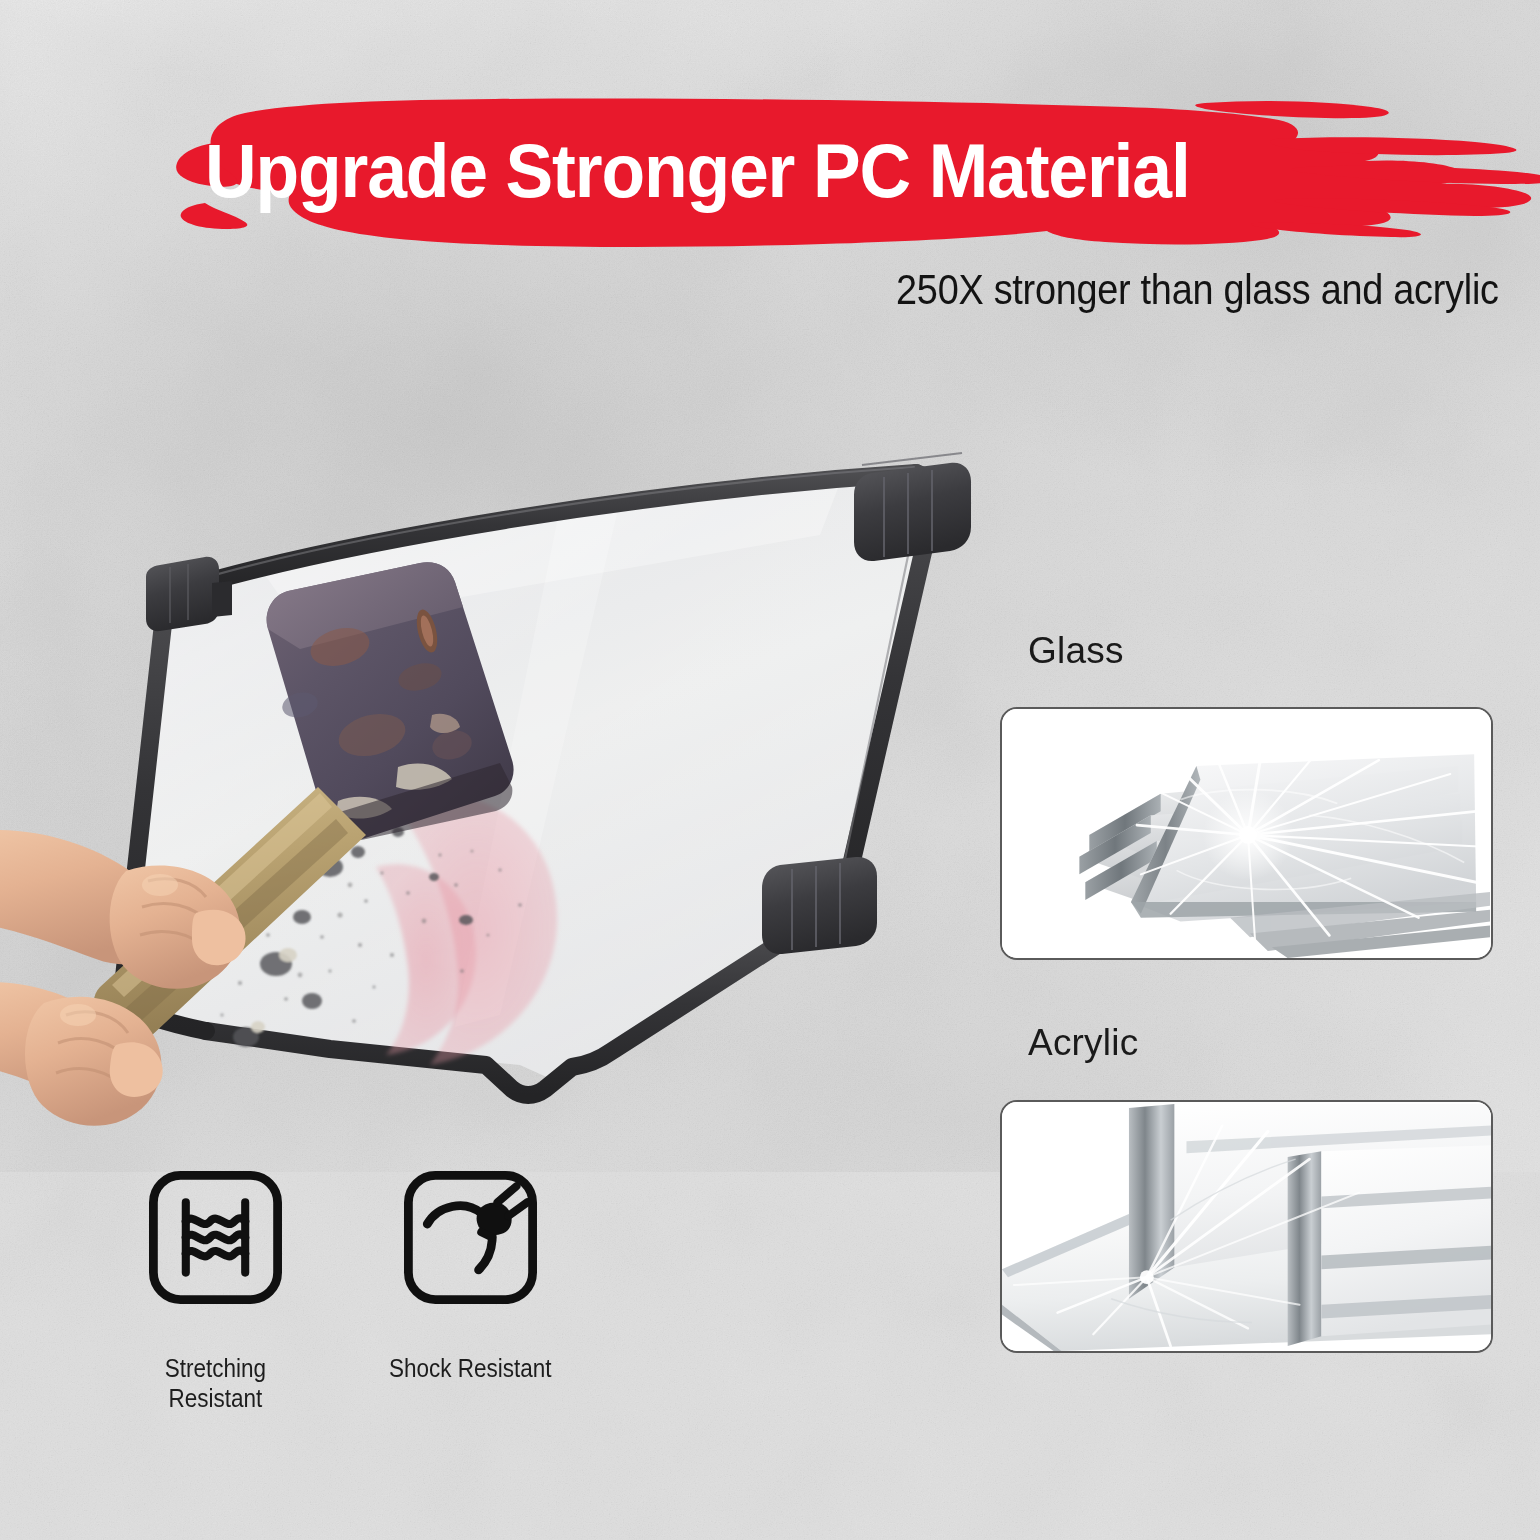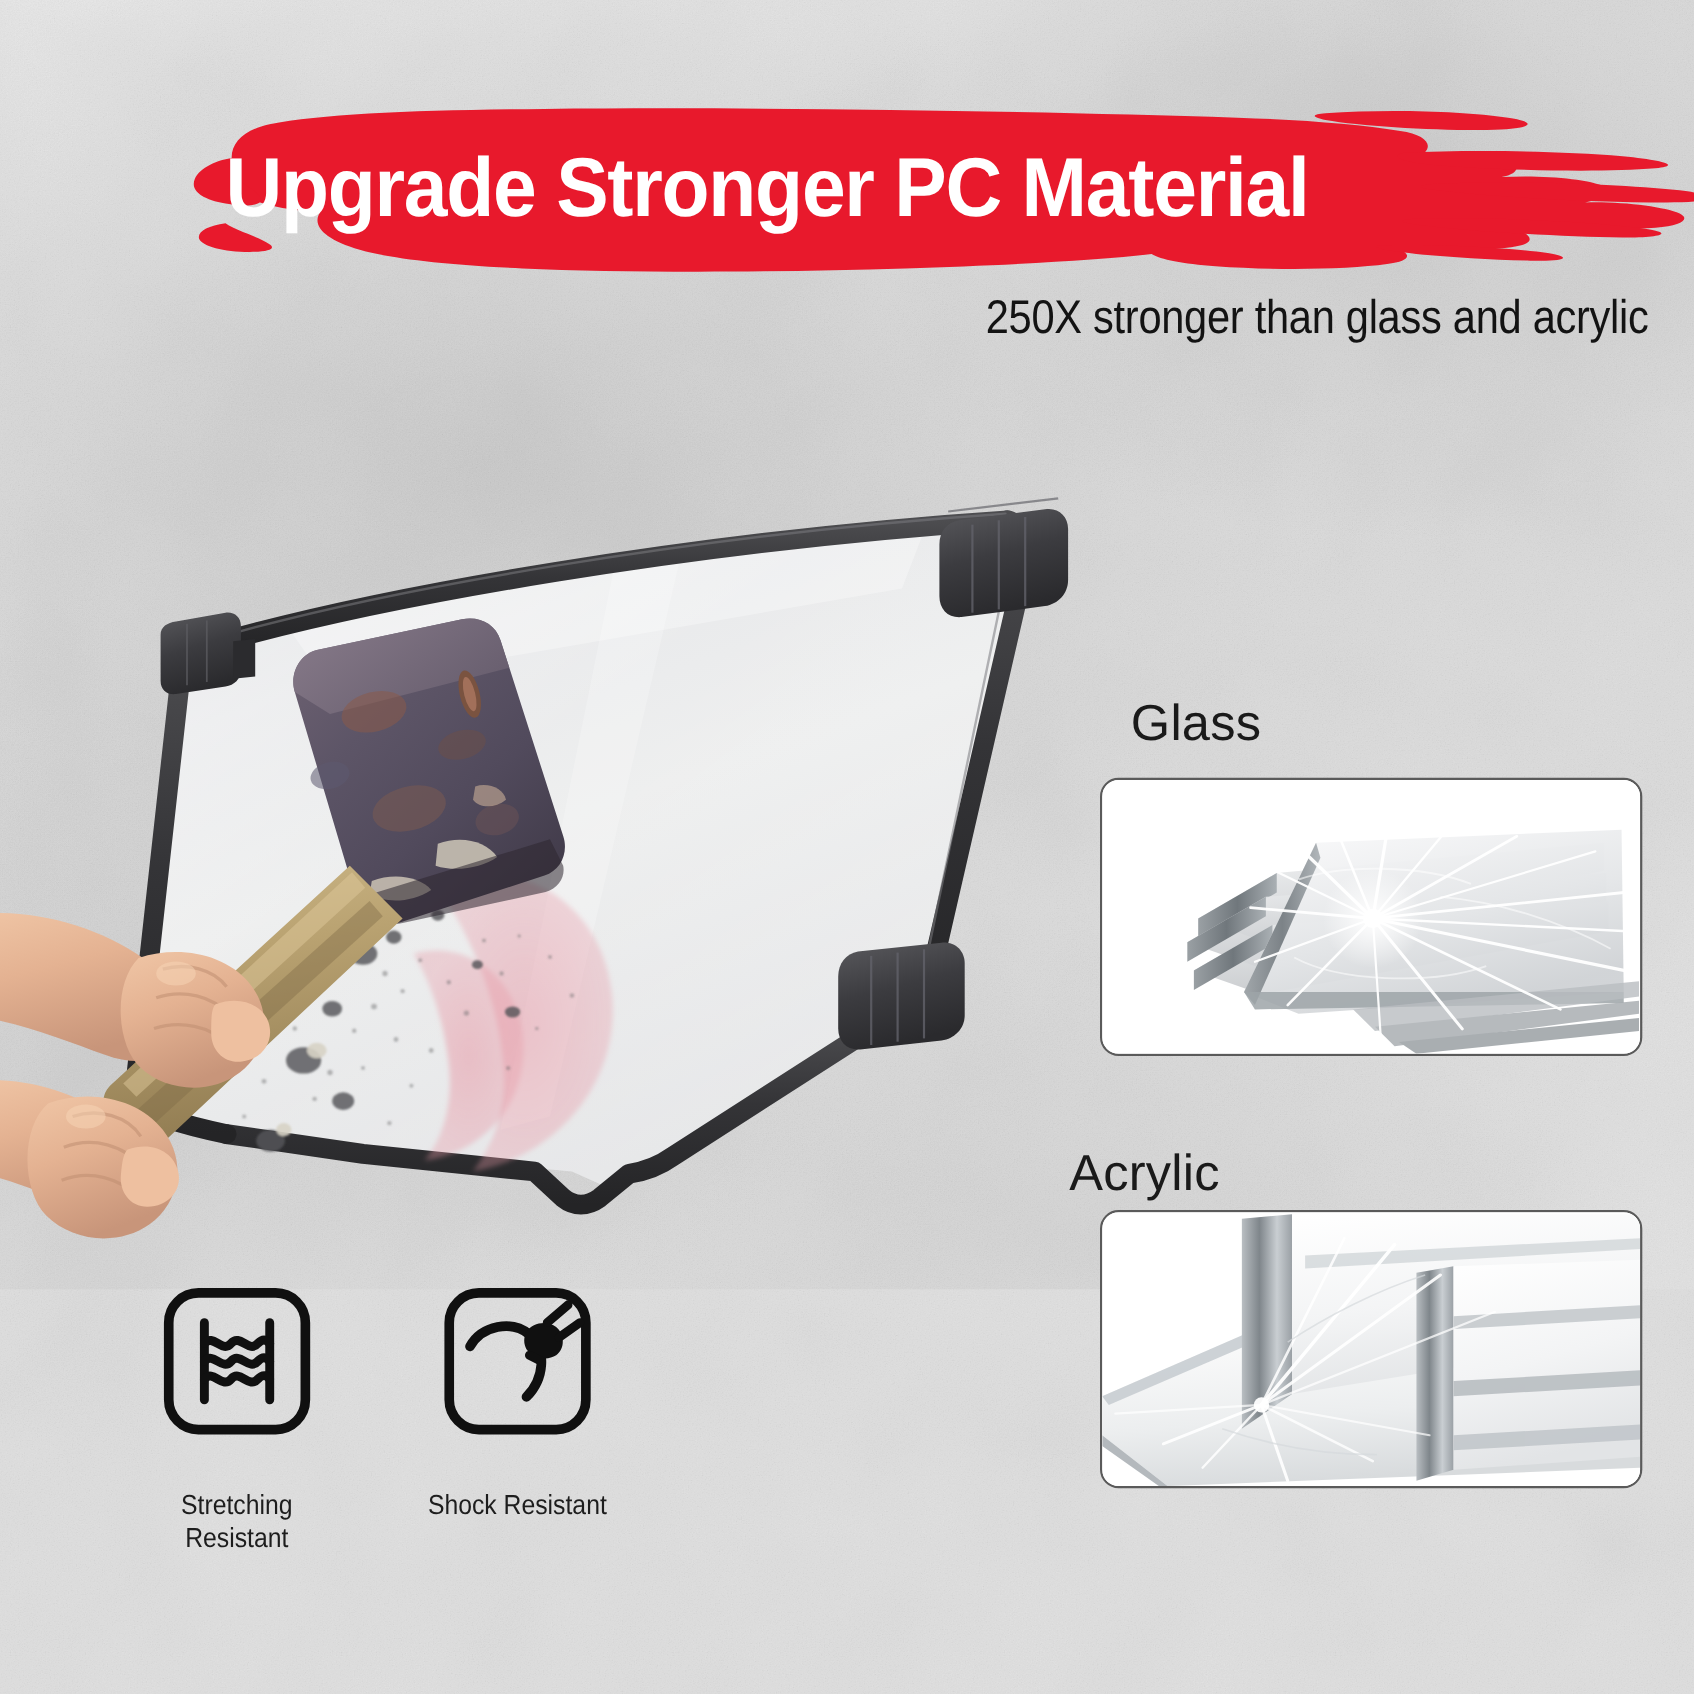--- a/index.html
+++ b/index.html
@@ -84,26 +84,26 @@
     left: 0; top: 415px;
     width: 1000px; height: 730px;
   }
   #hero svg { display: block; width: 100%; height: 100%; overflow: visible; }
 
   
   .cmp-label {
     position: absolute;
     font-family: "Liberation Sans", sans-serif;
     font-weight: 400;
-    font-size: 46px;
+    font-size: 37px;
     letter-spacing: 0.2px;
     color: #1a1a1a;
   }
   .cmp-label-glass   { left: 1028px; top: 630px; }
-  .cmp-label-acrylic { left: 972px; top: 1022px; margin-top: 17px; }
+  .cmp-label-acrylic { left: 1028px; top: 1022px; }
 
   .cmp-panel {
     position: absolute;
     width: 493px;
     height: 253px;
     background: #ffffff;
     border: 2px solid #5a5a5a;
     border-radius: 17px;
     overflow: hidden;
   }

